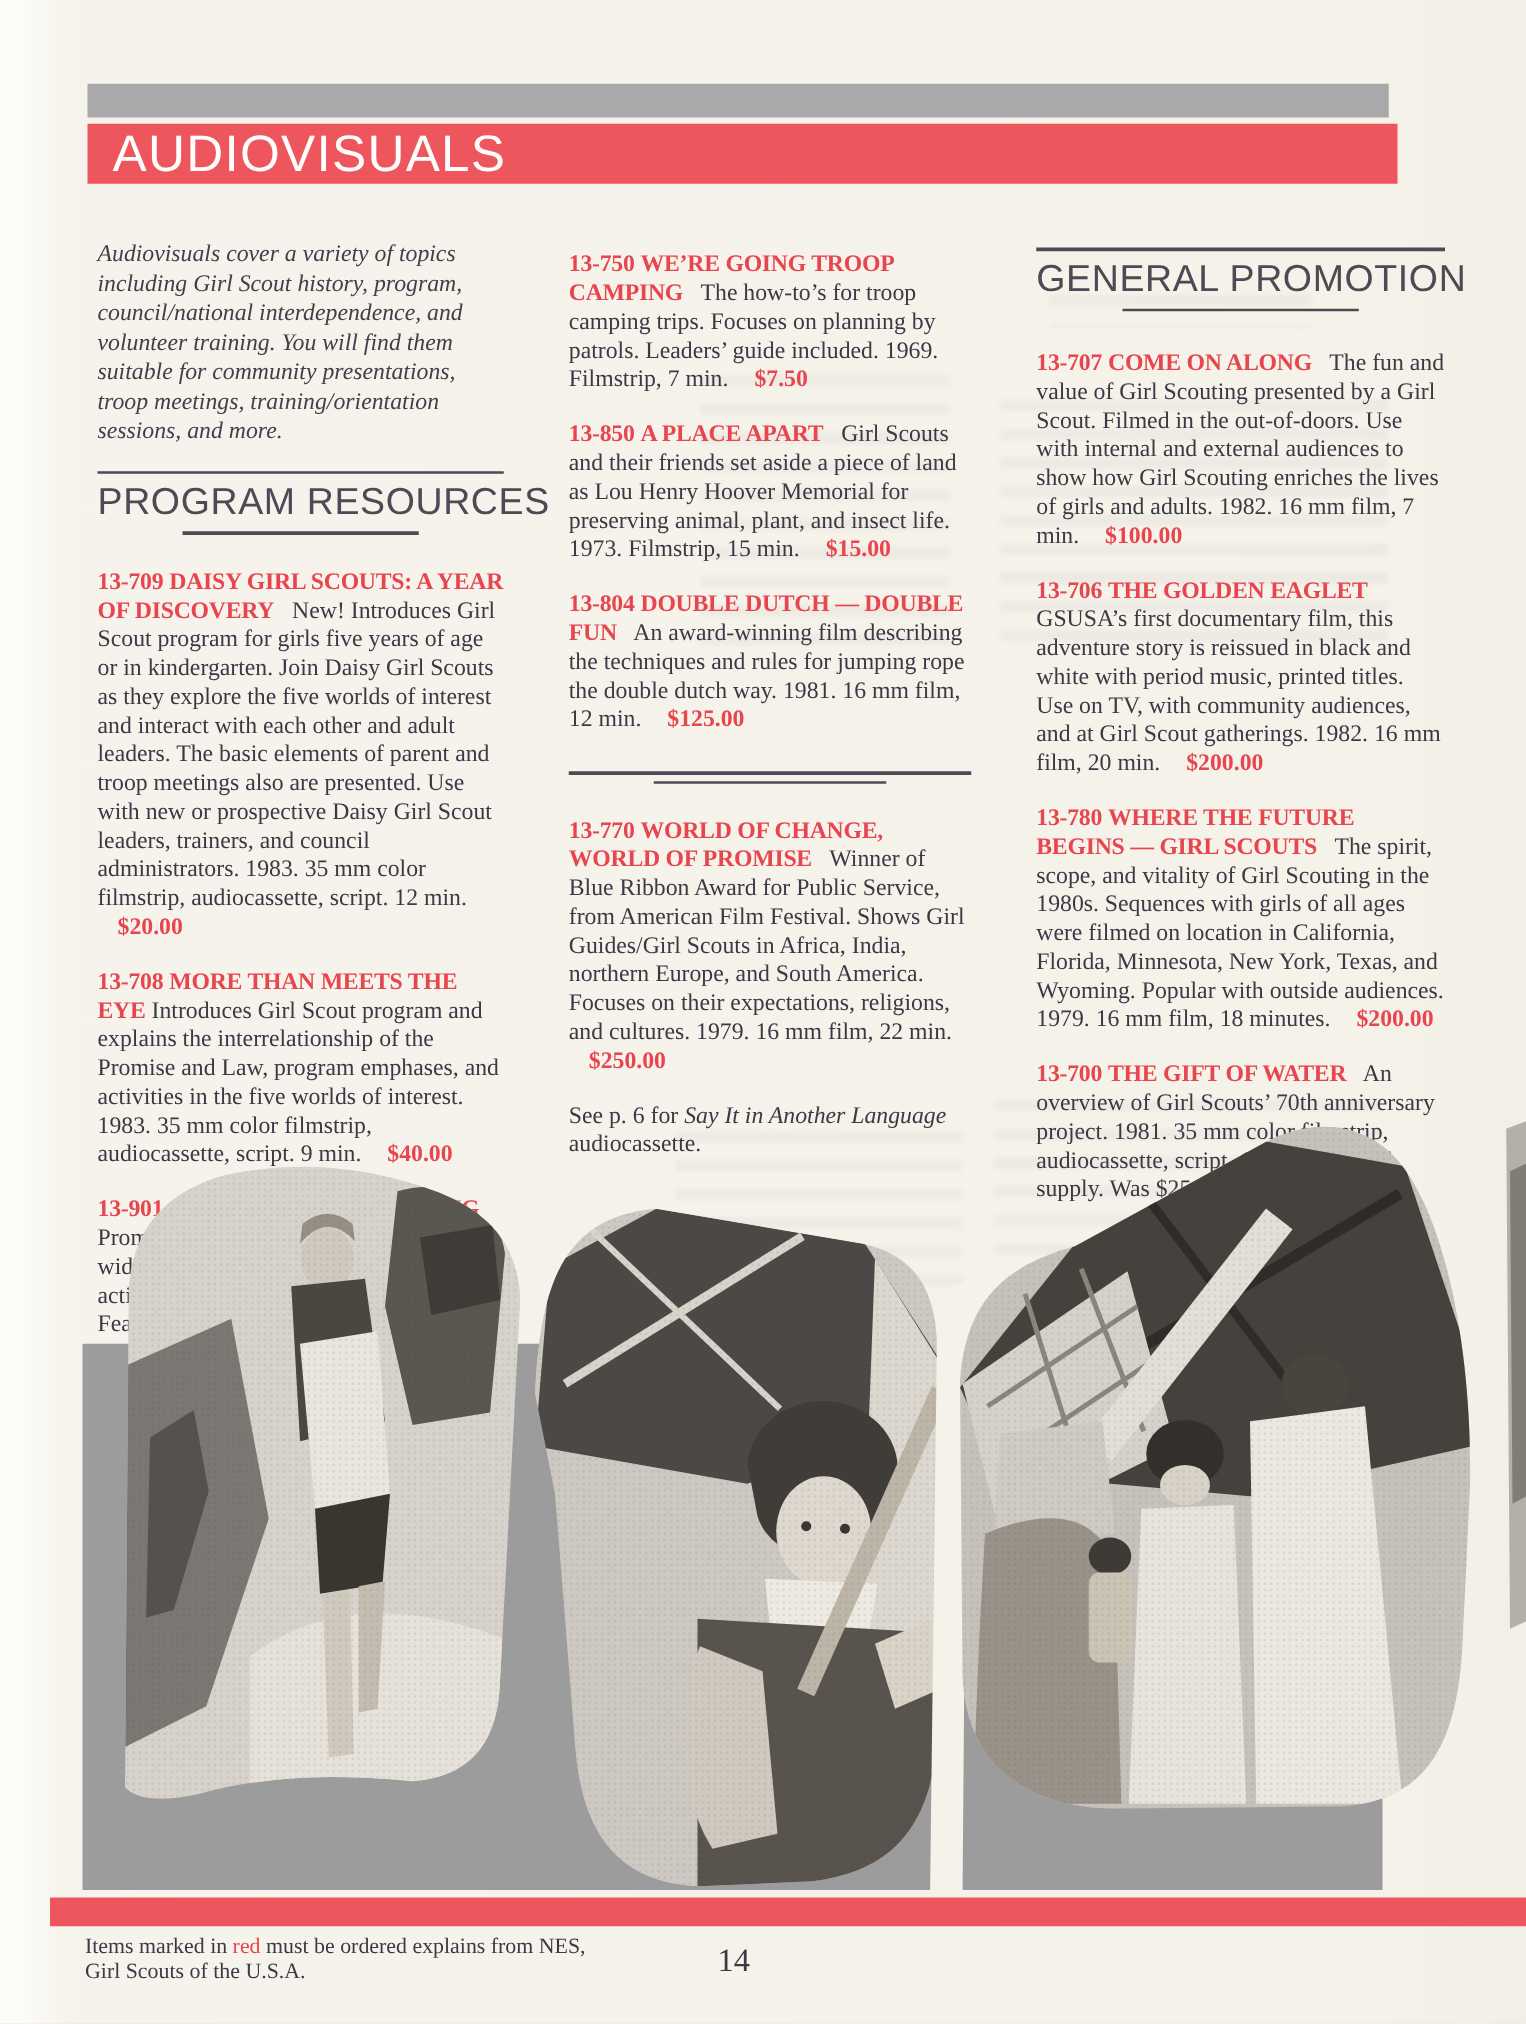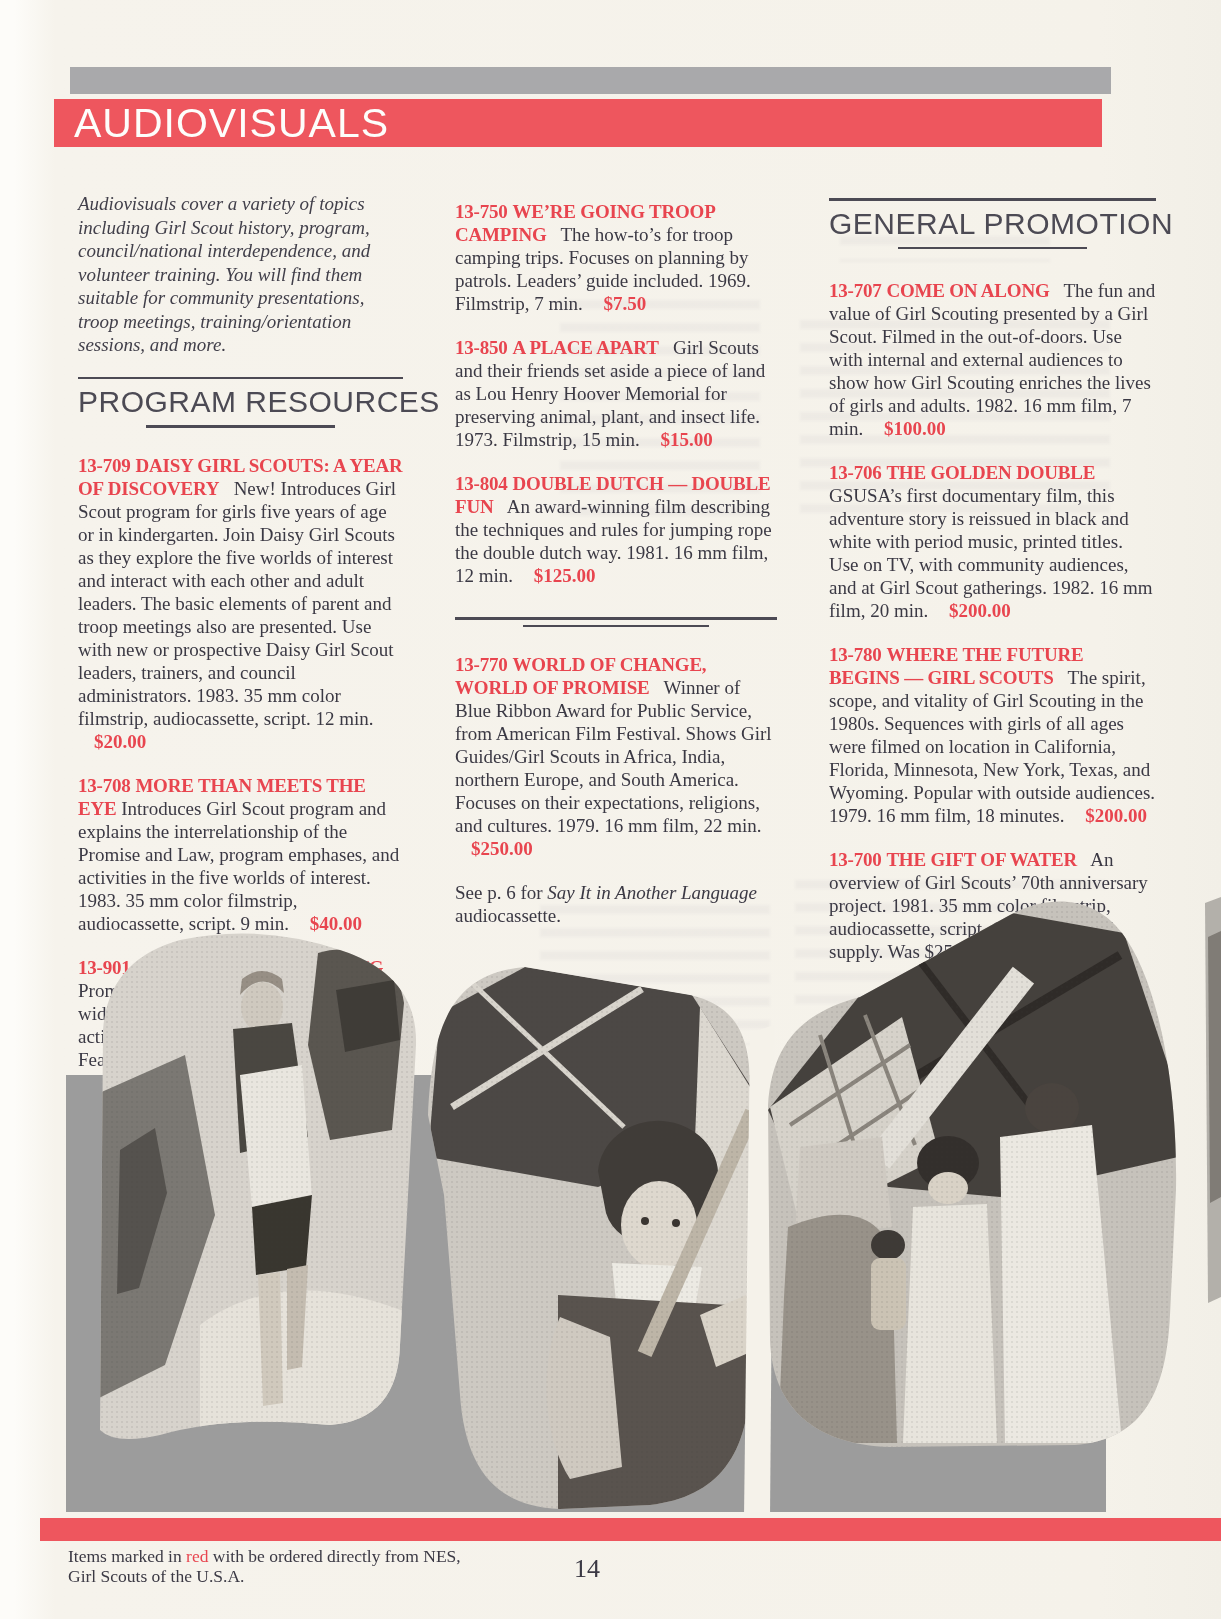--- a/index.html
+++ b/index.html
@@ -4,21 +4,21 @@
 <style>
   html,body{margin:0;padding:0;background:#e9e6e0;}
   .page{
     position:relative; width:1221px; height:1619px;
     background:linear-gradient(90deg,#fdfcf9 0 14px,#f6f3ec 55px,#f5f2ea 90%,#f2efe7 100%);
     font-family:"Liberation Serif", serif;
     color:#3b3944; overflow:hidden;
   }
   
   .bar-gray{position:absolute;left:70px;top:67px;width:1041px;height:27px;background:#a9a9ab;}
-  .bar-red{position:absolute;left:54px;top:99px;width:1048px;height:48px;background:#ee565e;}
+  .bar-red{position:absolute;left:70px;top:99px;width:1048px;height:48px;background:#ee565e;}
   .bar-red .pagetitle{
     font-family:"Liberation Sans",sans-serif;font-size:41px;font-weight:500;
     color:#fdfdfb;letter-spacing:1px;line-height:48px;padding-left:20px;white-space:nowrap;
   }
   
   .cols{position:absolute;left:78px;top:188px;width:1040px;display:flex;gap:52px;}
   .col{width:325px;flex:0 0 auto;font-size:19px;line-height:23px;}
   .col.c2{width:322px;}  .col.c3{width:327px;}
   .intro{font-style:italic;font-size:19px;line-height:23.5px;color:#413f4a;margin:4px 0 20px 0;}
   .sec{margin:0 0 26px 0;}
@@ -142,21 +142,21 @@
 
       <p class="entry">
         <span class="ehead">13-707</span>
         <span class="ehead">COME ON ALONG</span>&nbsp;&nbsp;
         <span>The fun and value of Girl Scouting presented by a Girl Scout. Filmed in the out-of-doors. Use with internal and external audiences to show how Girl Scouting enriches the lives of girls and adults. 1982. 16 mm film, 7 min.</span>
         <span class="eprice">$100.00</span>
       </p>
 
       <p class="entry">
         <span class="ehead">13-706</span>
-        <span class="ehead">THE GOLDEN DOUBLE</span>
+        <span class="ehead">THE GOLDEN EAGLET</span>
         <span>GSUSA’s first documentary film, this adventure story is reissued in black and white with period music, printed titles. Use on TV, with community audiences, and at Girl Scout gatherings. 1982. 16 mm film, 20 min.</span>
         <span class="eprice">$200.00</span>
       </p>
 
       <p class="entry">
         <span class="ehead">13-780</span>
         <span class="ehead">WHERE THE FUTURE BEGINS — GIRL SCOUTS</span>&nbsp;&nbsp;
         <span>The spirit, scope, and vitality of Girl Scouting in the 1980s. Sequences with girls of all ages were filmed on location in California, Florida, Minnesota, New York, Texas, and Wyoming. Popular with outside audiences. 1979. 16 mm film, 18 minutes.</span>
         <span class="eprice">$200.00</span>
       </p>
@@ -247,18 +247,18 @@
       <path d="M768,210 C772,150 800,118 860,102 L1010,20 C1050,-2 1095,2 1122,38 C1158,85 1178,190 1176,295 L1170,420 C1166,505 1138,545 1075,550 L890,552 C815,550 772,512 770,445 Z" fill="url(#ht)" opacity=".12"></path>
     </g>
 
     <path d="M1205,8 L1221,2 L1221,402 L1208,408 Z" fill="#b3b0aa"></path>
     <path d="M1208,42 L1221,36 L1221,302 L1210,308 Z" fill="#807c76"></path>
   </svg>
 
   <div class="strip-red"></div>
 
   <div class="footer">
-    <span>Items marked in </span><span class="redword">red</span><span> with be ordered directly from NES,</span><br>
+    <span>Items marked in </span><span class="redword">red</span><span> must be ordered explains from NES,</span><br>
     <span>Girl Scouts of the U.S.A.</span>
   </div>
   <div class="pagenum">14</div>
 
 </div>
 
 </body></html>

